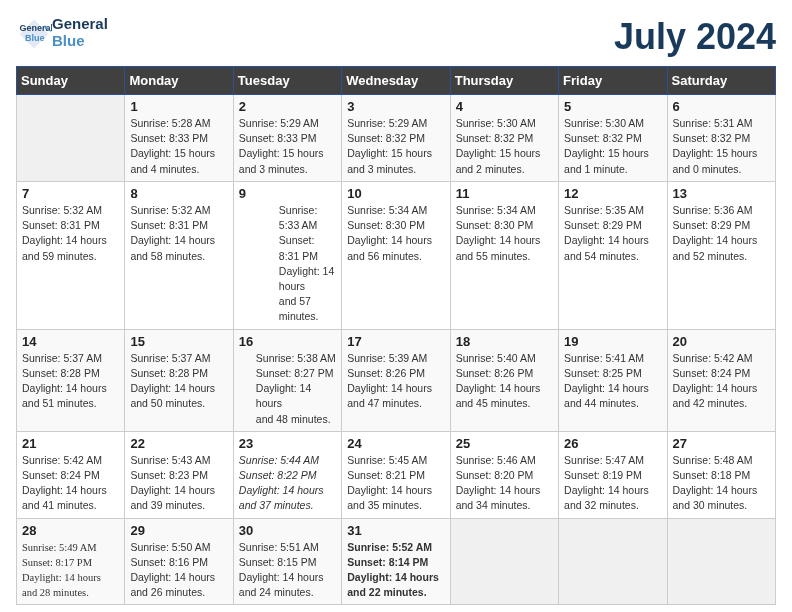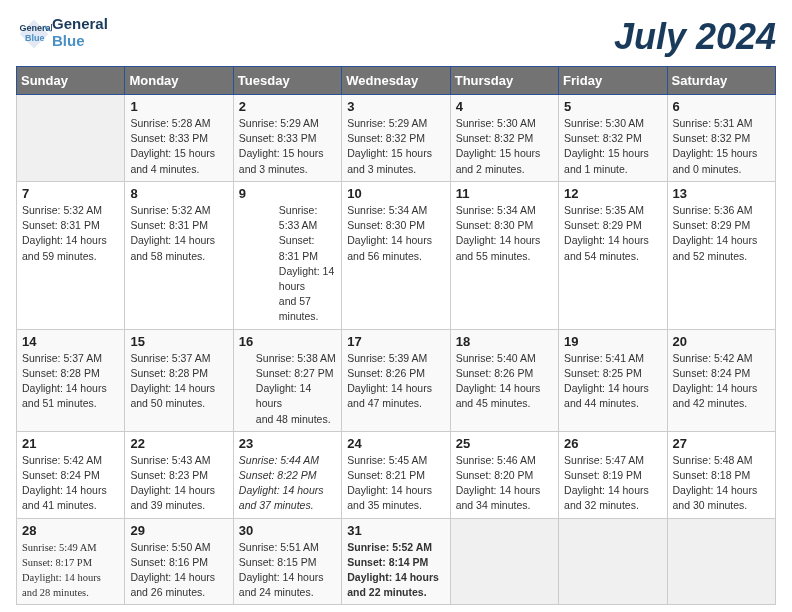--- a/index.html
+++ b/index.html
@@ -19,38 +19,37 @@
     .logo {
       display: flex;
       align-items: flex-start;
     }
     .logo-icon {
       width: 36px;
       height: 36px;
     }
     .title-area {
       text-align: left;
-      font-style: italic;
     }
     .main-title {
       font-size: 36px;
       font-weight: bold;
       color: #1a3a5c;
     }
     .subtitle {
       font-size: 14px;
       color: #555;
     }
     .calendar {
       width: 100%;
       border-collapse: collapse;
       font-size: 11px;
     }
     .calendar thead th {
-      background: #737373;
+      background: #404040;
       color: #fff;
       padding: 6px 4px;
       text-align: left;
       font-size: 13px;
       font-weight: bold;
       border: 1px solid #2a5096;
     }
     .calendar tbody td {
       border: 1px solid #ccc;
       vertical-align: top;

